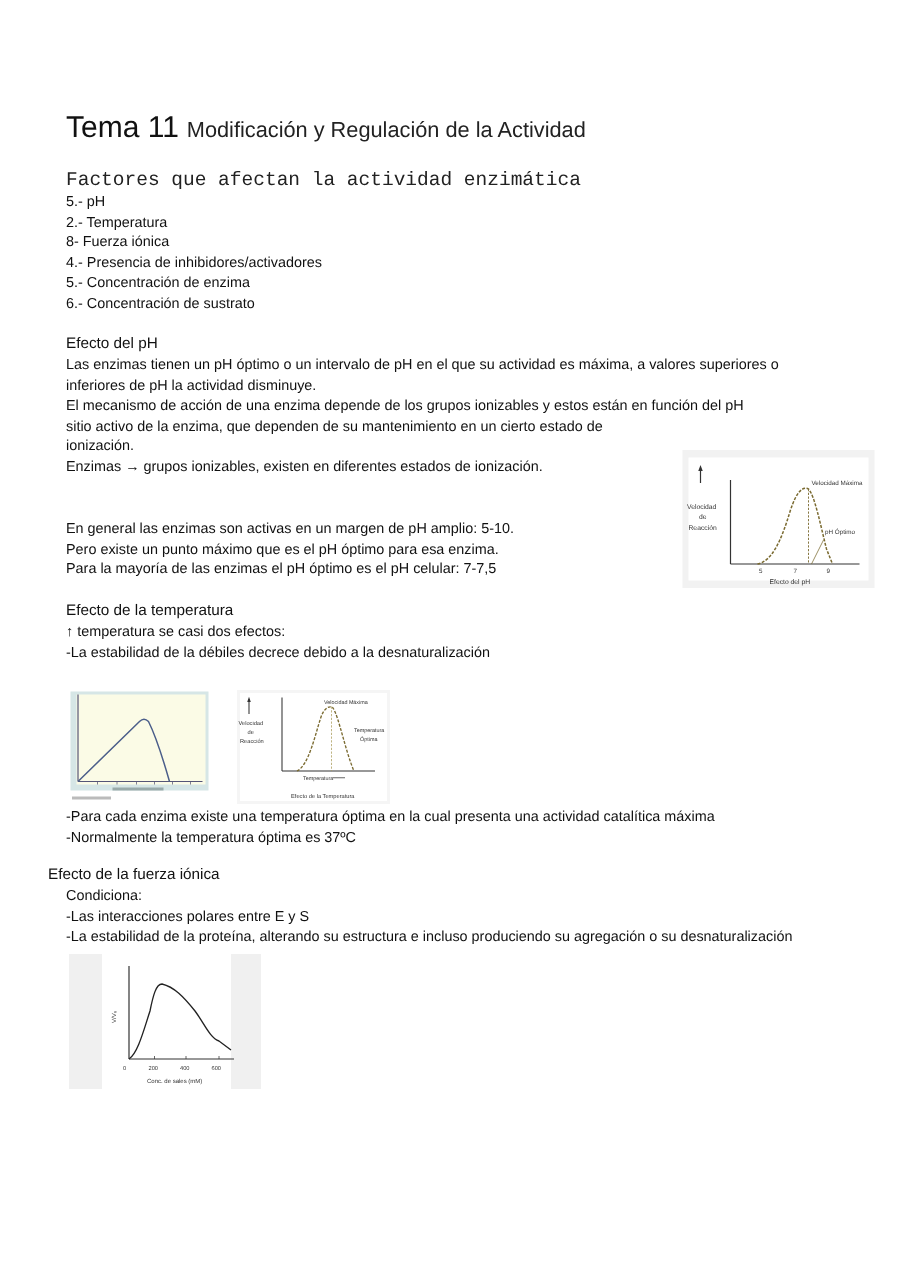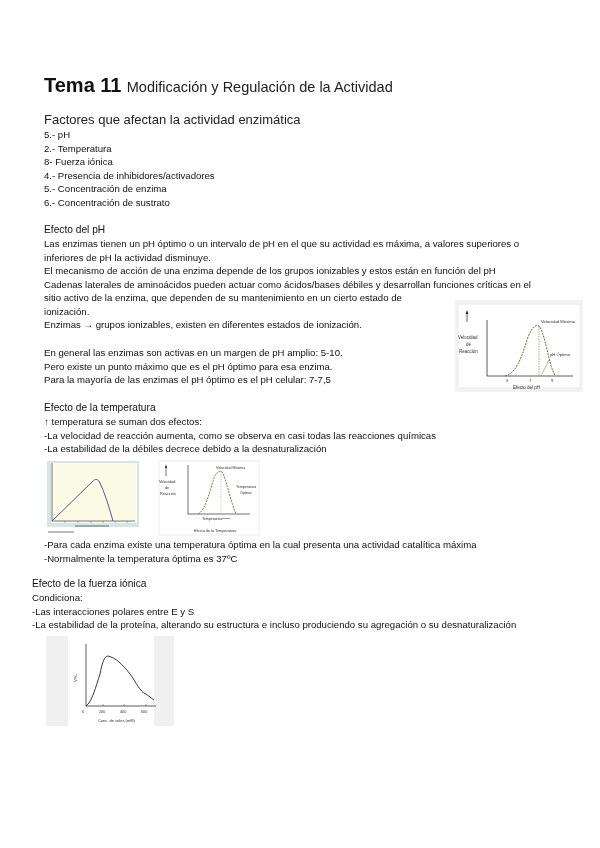--- a/index.html
+++ b/index.html
@@ -1,22 +1,22 @@
 <!DOCTYPE html>
 <html><head>
 <meta charset="utf-8">
 <style>
   html, body { margin: 0; padding: 0; background: #ffffff; }
   body { width: 600px; height: 848px; position: relative; overflow: hidden;
          font-family: "Liberation Sans", sans-serif; color: #111; }
   .abs { position: absolute; }
   .title { left: 44px; top: 74px; font-size: 19px; white-space: nowrap; }
-  .title .t-bold { font-weight: bold; font-size: 20px; }
+  .title .t-bold { font-weight: normal; font-size: 20px; }
   .title .t-rest { font-size: 14.5px; color: #222; margin-top: 17px; }
-  .subhead { font-size: 13px; color: #222; white-space: nowrap; }
+  .subhead { font-size: 13px; color: #222; white-space: nowrap; font-family: Liberation Mono, monospace; }
   .line { font-size: 9.6px; line-height: 13.5px; white-space: nowrap; color: #111; }
   .sechead { font-size: 10.2px; color: #111; white-space: nowrap; }
   .figure { background: #f2f2f2; }
   .figure svg { display: block; }
 </style>
 </head>
 <body>
 
 <div class="abs title">
   <span class="t-bold">Tema 11</span>
@@ -31,21 +31,20 @@
   <div class="line">4.- Presencia de inhibidores/activadores</div>
   <div class="line">5.- Concentración de enzima</div>
   <div class="line">6.- Concentración de sustrato</div>
 </div>
 
 <div class="abs sechead" style="left:44px; top:224px;">Efecto del pH</div>
 <div class="abs" style="left:44px; top:237px;">
   <div class="line">Las enzimas tienen un pH óptimo o un intervalo de pH en el que su actividad es máxima, a valores superiores o</div>
   <div class="line">inferiores de pH la actividad disminuye.</div>
   <div class="line">El mecanismo de acción de una enzima depende de los grupos ionizables y estos están en función del pH</div>
-  <div class="line">Cadenas laterales de aminoácidos pueden actuar como ácidos/bases débiles y desarrollan funciones críticas en el</div>
   <div class="line">sitio activo de la enzima, que dependen de su mantenimiento en un cierto estado de</div>
   <div class="line">ionización.</div>
   <div class="line">Enzimas → grupos ionizables, existen en diferentes estados de ionización.</div>
 </div>
 <div class="abs" style="left:44px; top:346px;">
   <div class="line">En general las enzimas son activas en un margen de pH amplio: 5-10.</div>
   <div class="line">Pero existe un punto máximo que es el pH óptimo para esa enzima.</div>
   <div class="line">Para la mayoría de las enzimas el pH óptimo es el pH celular: 7-7,5</div>
 </div>
 
@@ -66,22 +65,21 @@
     <text x="95" y="56" font-size="4.2" fill="#333" font-family="Liberation Sans, sans-serif">pH Óptimo</text>
     <text x="51" y="82" font-size="4.2" fill="#333" font-family="Liberation Sans, sans-serif">5</text>
     <text x="74" y="82" font-size="4.2" fill="#333" font-family="Liberation Sans, sans-serif">7</text>
     <text x="96" y="82" font-size="4.2" fill="#333" font-family="Liberation Sans, sans-serif">9</text>
     <text x="58" y="89" font-size="4.5" fill="#333" font-family="Liberation Sans, sans-serif">Efecto del pH</text>
   </svg>
 </div>
 
 <div class="abs sechead" style="left:44px; top:402px;">Efecto de la temperatura</div>
 <div class="abs" style="left:44px; top:415px;">
-  <div class="line">↑ temperatura se suman dos efectos:</div>
-  <div class="line">-La velocidad de reacción aumenta, como se observa en casi todas las reacciones químicas</div>
+  <div class="line">↑ temperatura se casi dos efectos:</div>
   <div class="line">-La estabilidad de la débiles decrece debido a la desnaturalización</div>
 </div>
 
 <div class="abs figure" style="left:45px; top:459px; width:100px; height:78px; background:#ffffff;">
   <svg width="100" height="78" viewBox="0 0 100 78">
     <rect x="2" y="2" width="92" height="66" fill="#d6e6e6"></rect>
     <rect x="6" y="4" width="86" height="60" fill="#fbfbe6"></rect>
     <line x1="7" y1="4" x2="7" y2="62" stroke="#557" stroke-width="0.8"></line>
     <line x1="7" y1="62" x2="90" y2="62" stroke="#557" stroke-width="0.8"></line>
     <path d="M7,62 L48,22 C50,20 52,20 54,22 C60,34 64,48 68,62" fill="none" stroke="#4b5e8a" stroke-width="1"></path>
@@ -118,21 +116,21 @@
     <text x="36" y="72" font-size="3.8" fill="#333" font-family="Liberation Sans, sans-serif">Efecto de la Temperatura</text>
   </svg>
 </div>
 
 <div class="abs" style="left:44px; top:538px;">
   <div class="line">-Para cada enzima existe una temperatura óptima en la cual presenta una actividad catalítica máxima</div>
   <div class="line">-Normalmente la temperatura óptima es 37ºC</div>
 </div>
 
 <div class="abs sechead" style="left:32px; top:578px;">Efecto de la fuerza iónica</div>
-<div class="abs" style="left:32px; top:591px;">
+<div class="abs" style="left:44px; top:591px;">
   <div class="line">Condiciona:</div>
   <div class="line">-Las interacciones polares entre E y S</div>
   <div class="line">-La estabilidad de la proteína, alterando su estructura e incluso produciendo su agregación o su desnaturalización</div>
 </div>
 
 <div class="abs figure" style="left:46px; top:636px; width:128px; height:90px; background:#f0f0f0;">
   <svg width="128" height="90" viewBox="0 0 128 90">
     <rect x="22" y="0" width="86" height="90" fill="#ffffff"></rect>
     <line x1="40" y1="8" x2="40" y2="70" stroke="#333" stroke-width="0.8"></line>
     <line x1="40" y1="70" x2="110" y2="70" stroke="#333" stroke-width="0.8"></line>

